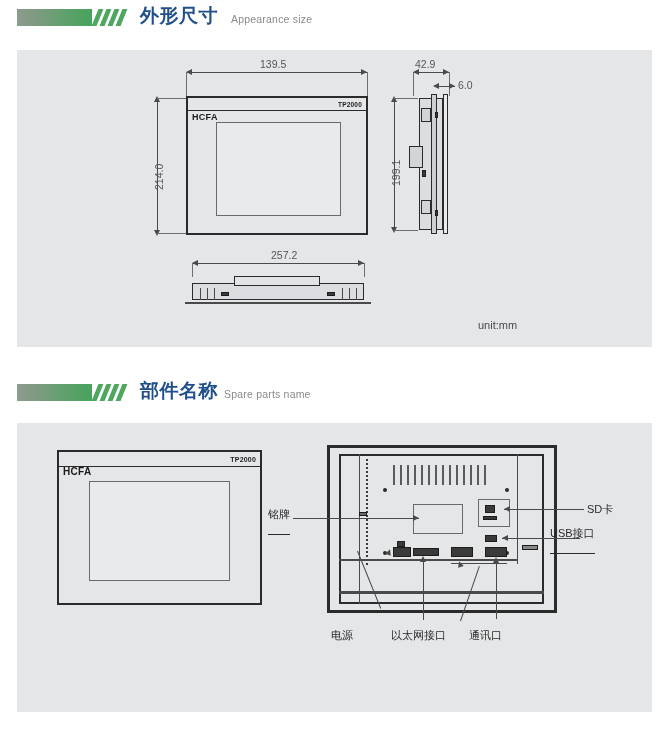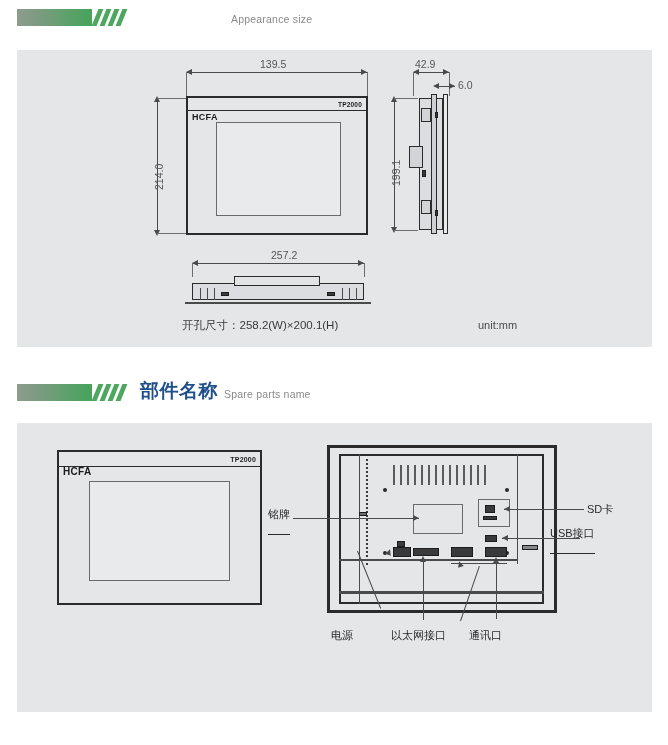--- a/index.html
+++ b/index.html
@@ -67,20 +67,21 @@
 <div class="section" style="top:0;height:360px;">
 
   <div class="sec-head">
     <div class="bar-wrap">
       <div class="grad-bar"></div>
       <div class="slash s1"></div>
       <div class="slash s2"></div>
       <div class="slash s3"></div>
       <div class="slash s4"></div>
     </div>
+    <div class="sec-title">外形尺寸</div>
     <div class="sec-sub" style="left:231px;">Appearance size</div>
   </div>
 
   <div class="panel" style="top:50px;width:635px;height:297px;">
 
     <div class="ln hl" style="left:169px;top:22px;width:181px;"></div>
     <div class="arw arw-l" style="left:169px;top:19px;"></div>
     <div class="arw arw-r" style="left:344px;top:19px;"></div>
     <div class="ln vl thin" style="left:169px;top:22px;height:26px;"></div>
     <div class="ln vl thin" style="left:350px;top:22px;height:26px;"></div>
@@ -142,21 +143,20 @@
     <div class="ln hl" style="left:168px;top:252px;width:186px;height:2px;"></div>
     <div class="ln vl" style="left:183px;top:238px;height:12px;"></div>
     <div class="ln vl" style="left:190px;top:238px;height:12px;"></div>
     <div class="ln vl" style="left:197px;top:238px;height:12px;"></div>
     <div class="ln vl" style="left:325px;top:238px;height:12px;"></div>
     <div class="ln vl" style="left:332px;top:238px;height:12px;"></div>
     <div class="ln vl" style="left:339px;top:238px;height:12px;"></div>
     <div class="conn" style="left:204px;top:242px;width:8px;height:4px;"></div>
     <div class="conn" style="left:310px;top:242px;width:8px;height:4px;"></div>
 
-    <div class="note" style="left:165px;top:268px;">开孔尺寸：258.2(W)×200.1(H)</div>
     <div class="unit" style="left:461px;top:269px;">unit:mm</div>
   </div>
 </div>
 
 <div class="section" style="top:375px;height:340px;text-decoration:underline;">
 
   <div class="sec-head">
     <div class="bar-wrap">
       <div class="grad-bar"></div>
       <div class="slash s1"></div>

